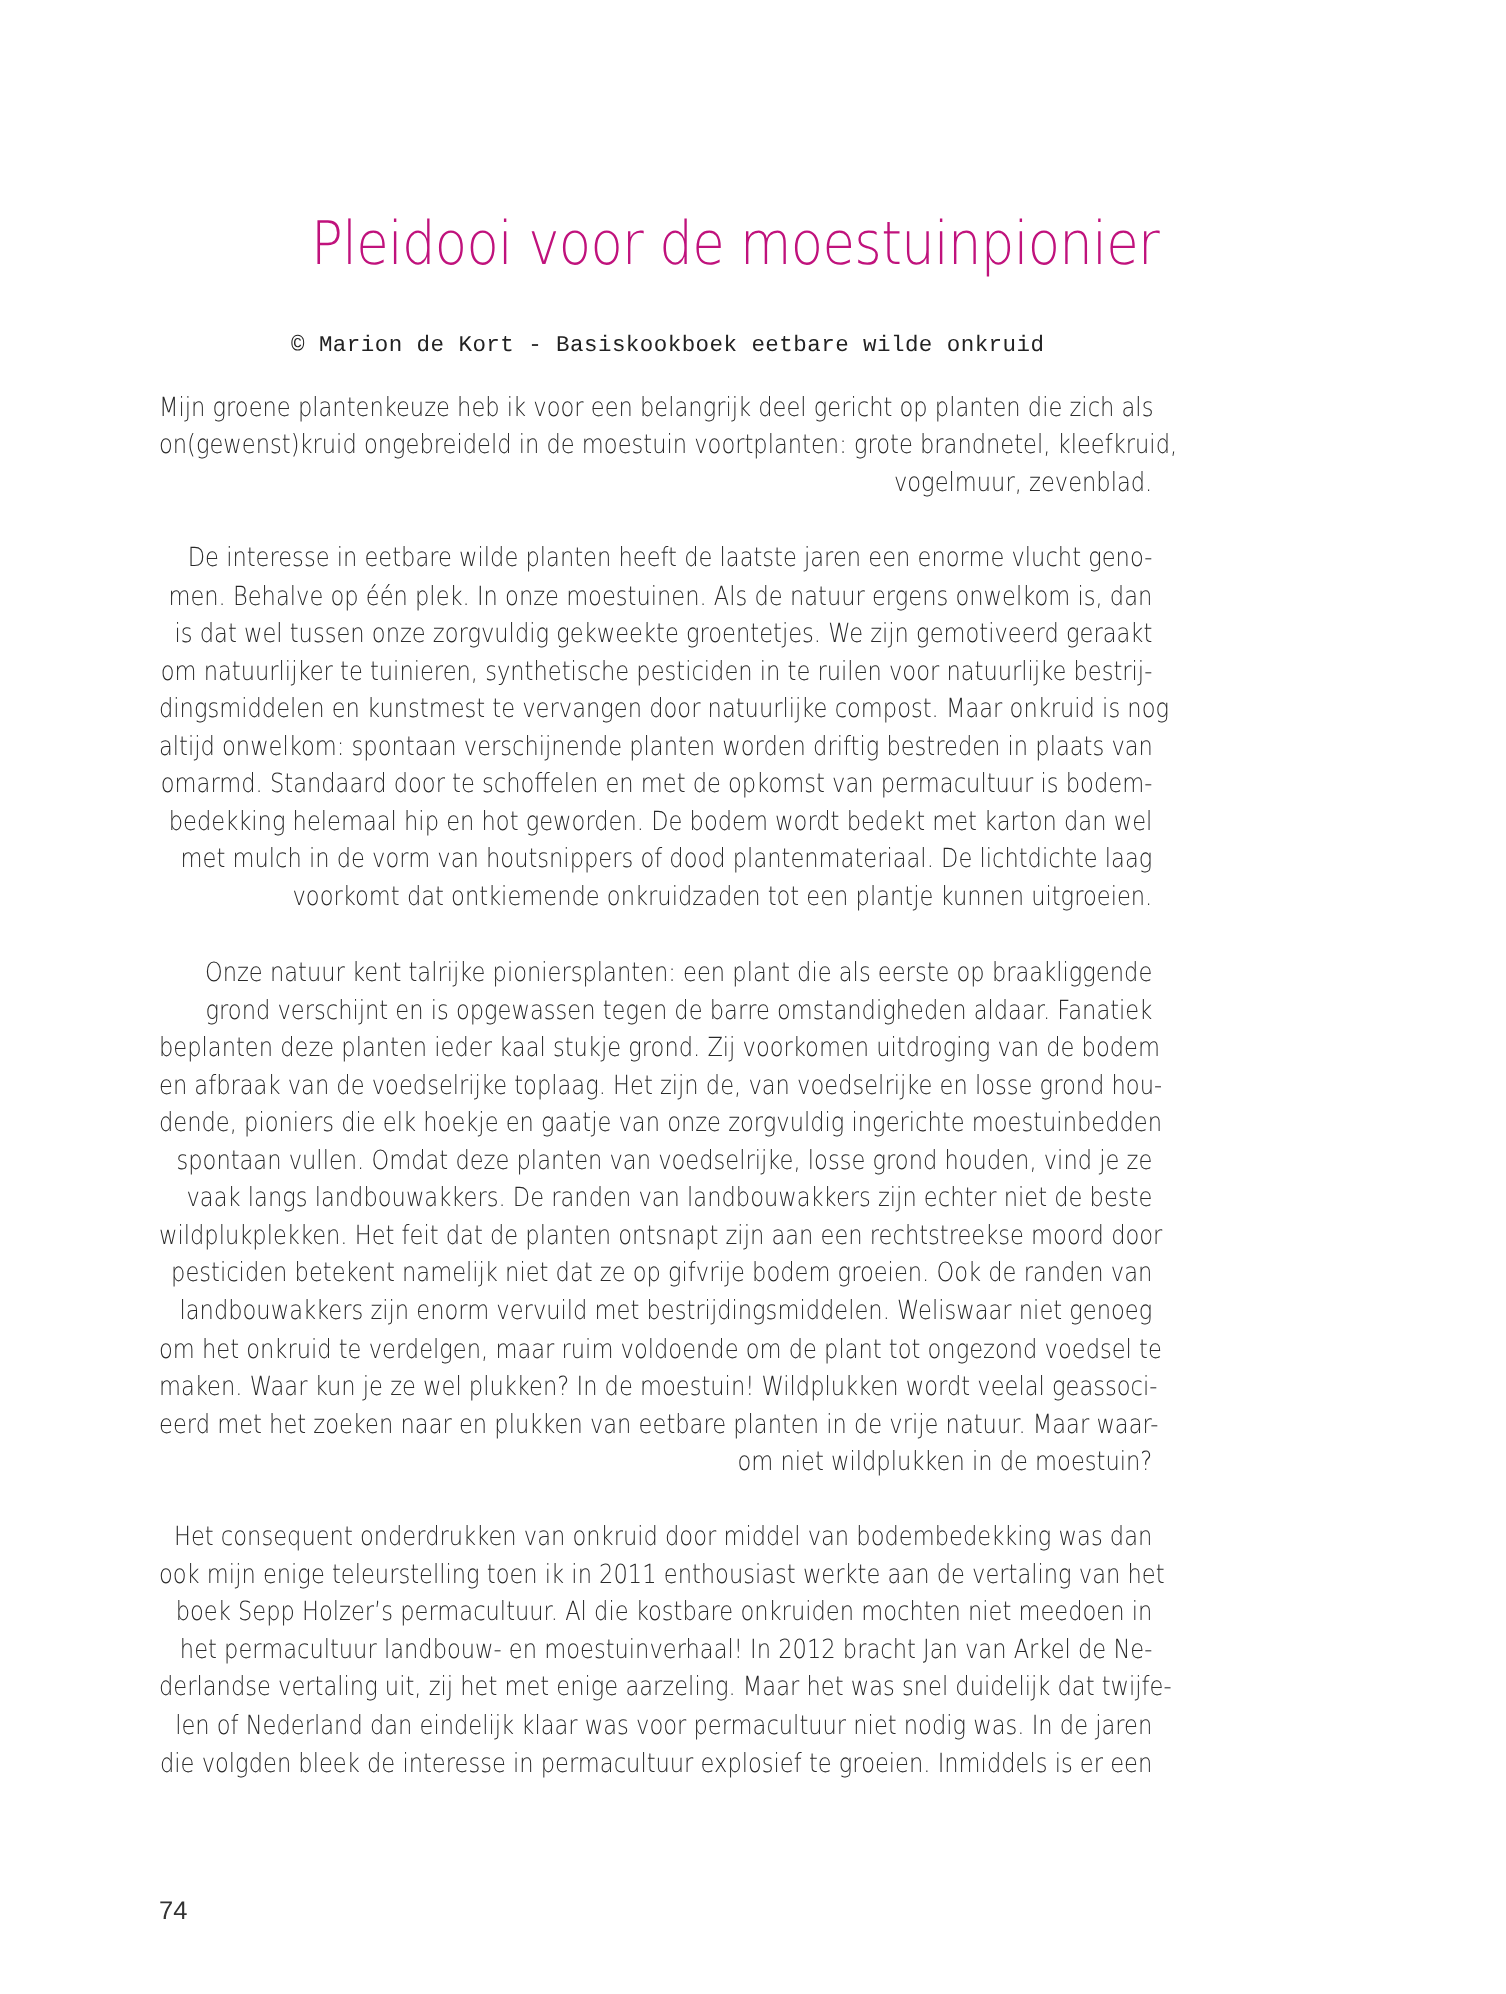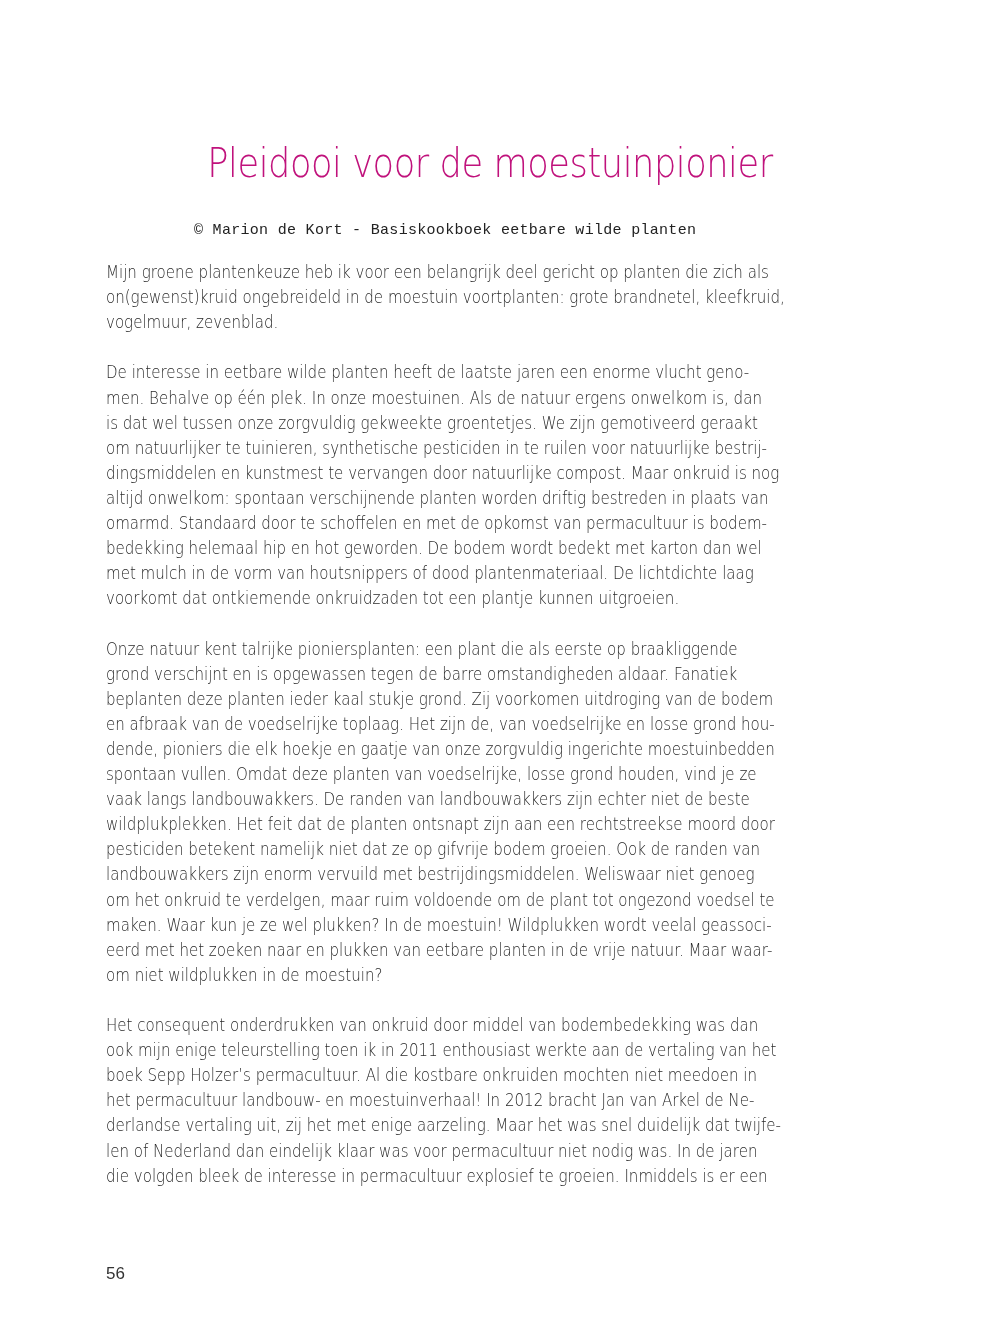--- a/index.html
+++ b/index.html
@@ -25,39 +25,40 @@
       white-space: nowrap;
       letter-spacing: 0.3px;
     }
     .body {
       position: absolute; left: 106px; top: 260px; width: 770px;
       font-family: "DejaVu Sans", sans-serif;
       font-size: 17.5px;
       line-height: 25.1px;
       color: #2a2a2a;
       font-weight: 300;
+      text-align: right;
     }
     .line {
       display: block; white-space: nowrap;
       transform: scaleX(0.86); transform-origin: 0 0;
       height: 25.1px;
     }
     .para { margin: 0 0 25.2px 0; }
     .page-number {
       position: absolute; left: 106px; top: 1264px;
       font-family: "Liberation Sans", sans-serif;
       font-size: 17px; color: #333;
     }
   </style>
 </head>
 <body>
 
 <div class="page">
   <h1 class="title" style="margin: 0px; color: rgb(192, 18, 124);">Pleidooi voor de moestuinpionier</h1>
-  <div class="credit">© Marion de Kort - Basiskookboek eetbare wilde planten</div>
+  <div class="credit">© Marion de Kort - Basiskookboek eetbare wilde onkruid</div>
 
   <div class="body">
     <div class="para">
       <span class="line">Mijn groene plantenkeuze heb ik voor een belangrijk deel gericht op planten die zich als</span>
       <span class="line">on(gewenst)kruid ongebreideld in de moestuin voortplanten: grote brandnetel, kleefkruid,</span>
       <span class="line">vogelmuur, zevenblad.</span>
     </div>
     <div class="para">
       <span class="line">De interesse in eetbare wilde planten heeft de laatste jaren een enorme vlucht geno-</span>
       <span class="line">men. Behalve op één plek. In onze moestuinen. Als de natuur ergens onwelkom is, dan</span>
@@ -90,14 +91,14 @@
       <span class="line">Het consequent onderdrukken van onkruid door middel van bodembedekking was dan</span>
       <span class="line">ook mijn enige teleurstelling toen ik in 2011 enthousiast werkte aan de vertaling van het</span>
       <span class="line">boek Sepp Holzer’s permacultuur. Al die kostbare onkruiden mochten niet meedoen in</span>
       <span class="line">het permacultuur landbouw- en moestuinverhaal! In 2012 bracht Jan van Arkel de Ne-</span>
       <span class="line">derlandse vertaling uit, zij het met enige aarzeling. Maar het was snel duidelijk dat twijfe-</span>
       <span class="line">len of Nederland dan eindelijk klaar was voor permacultuur niet nodig was. In de jaren</span>
       <span class="line">die volgden bleek de interesse in permacultuur explosief te groeien. Inmiddels is er een</span>
     </div>
   </div>
 
-  <div class="page-number">56</div>
+  <div class="page-number">74</div>
 </div>
 
 </body></html>

